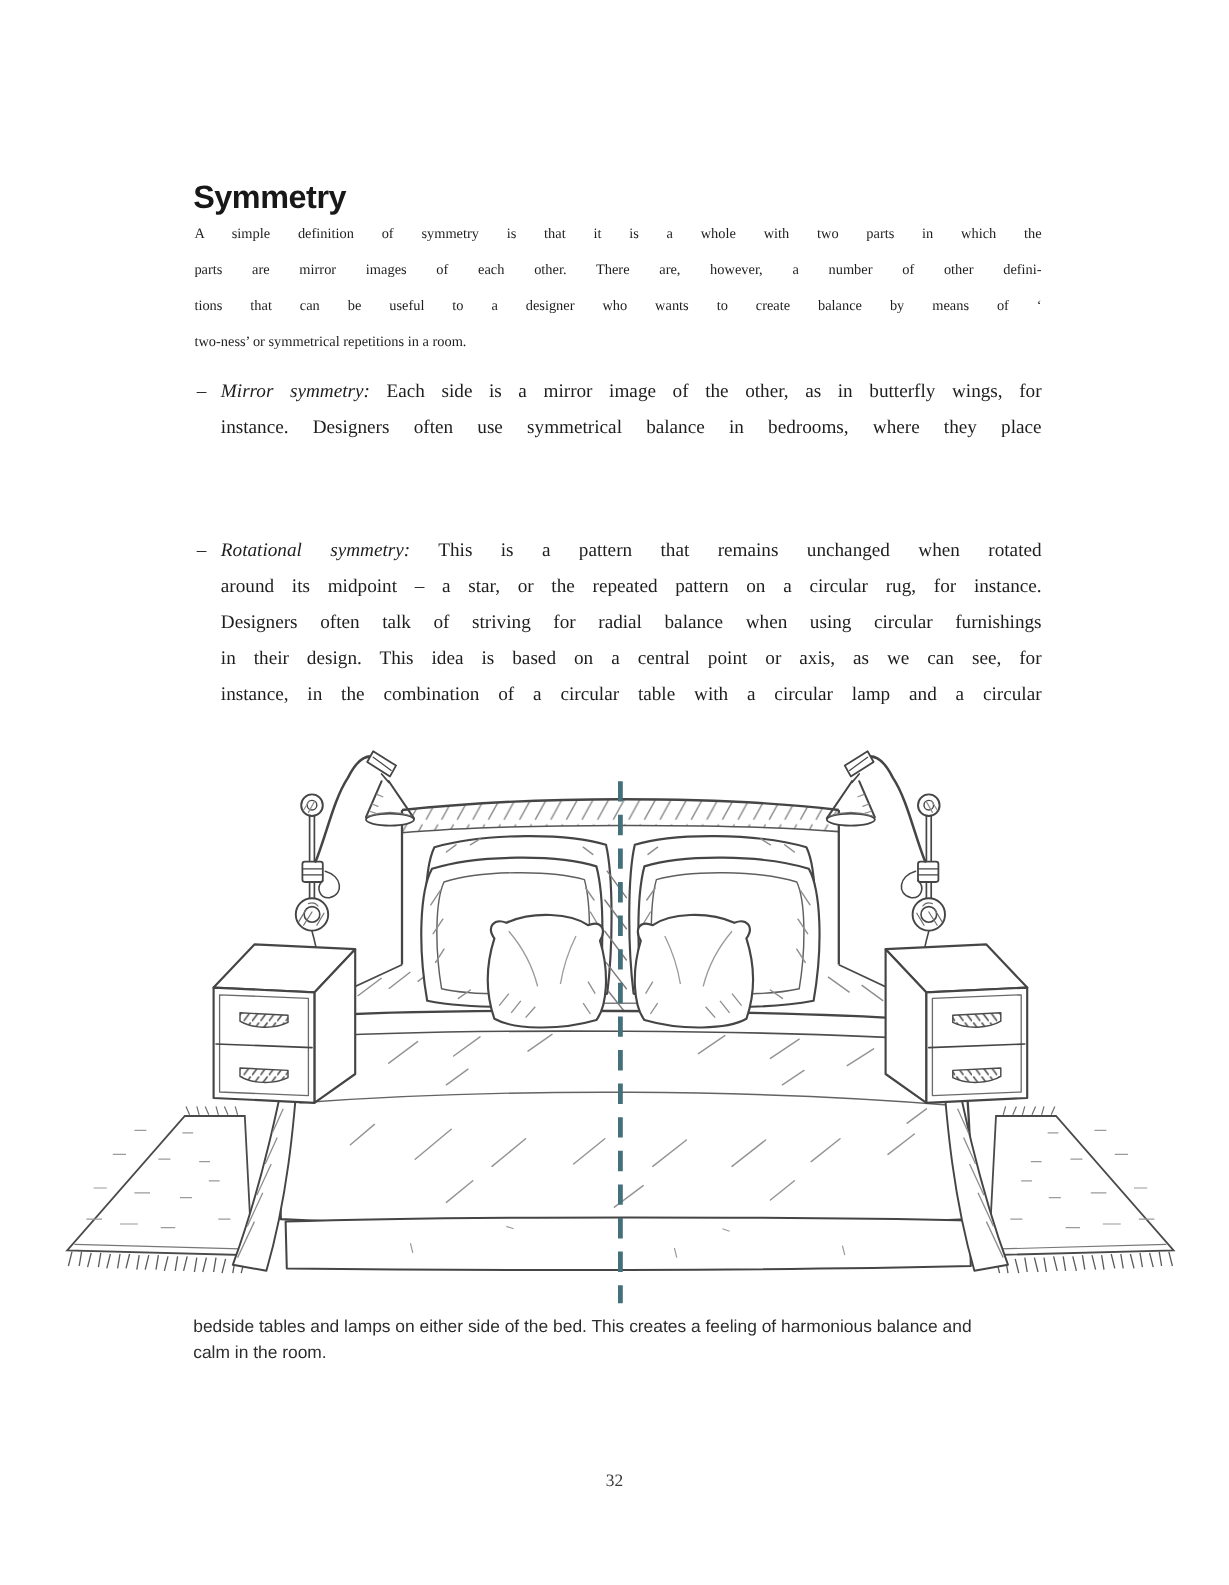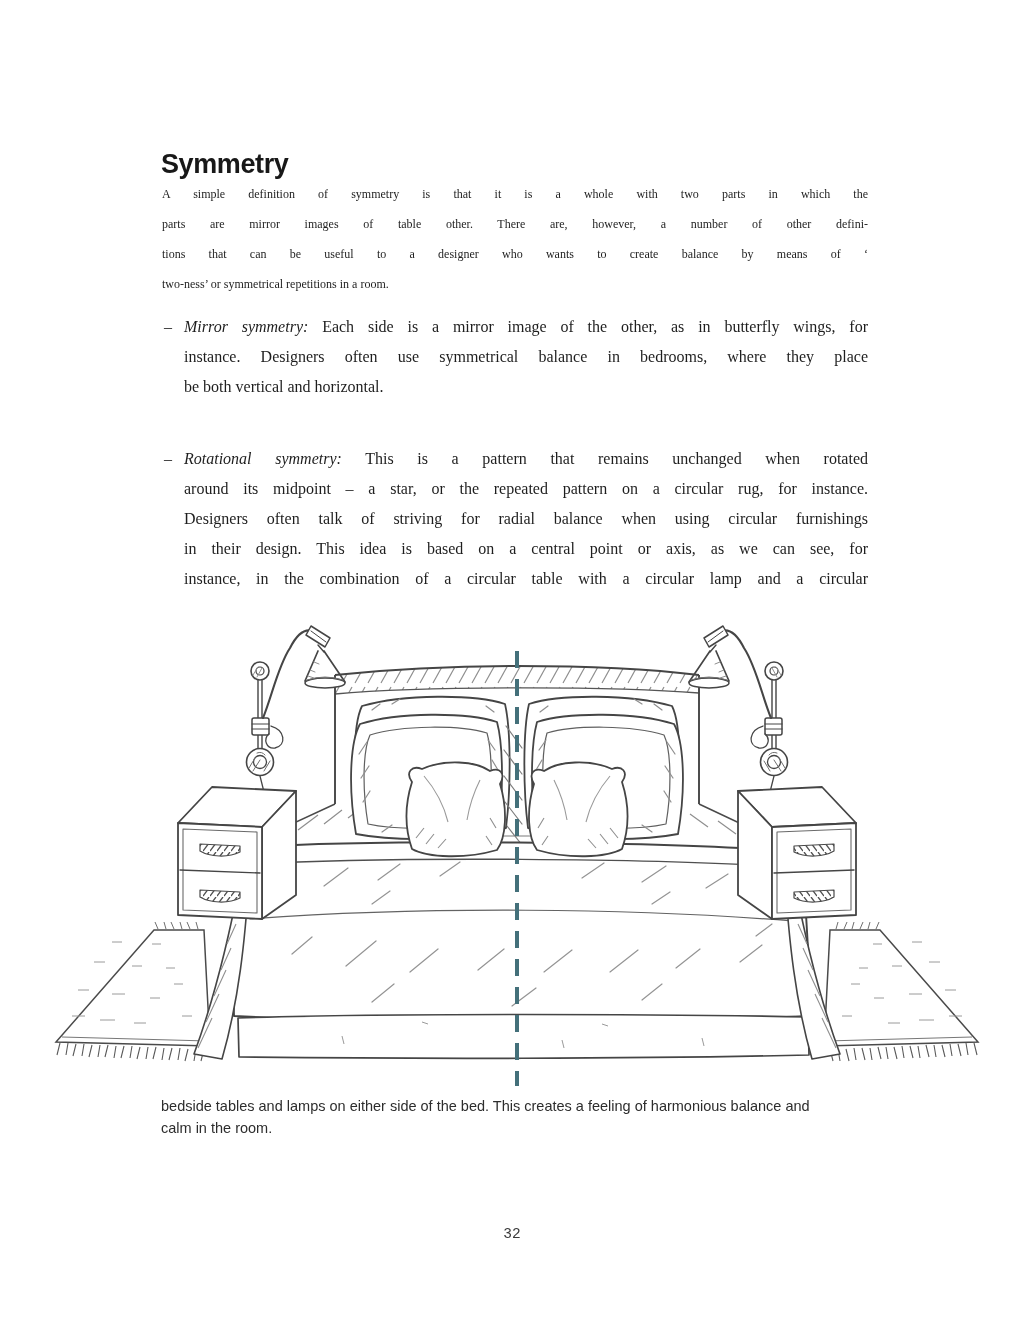--- a/index.html
+++ b/index.html
@@ -29,42 +29,41 @@
   .illustration{position:absolute;left:42px;top:618px;width:945px;height:472px;}
   .caption{
     position:absolute;left:161px;top:1096px;width:790px;
     font-family:"Liberation Sans",sans-serif;font-size:14.5px;
     line-height:21.5px;color:#2d2d2d;
   }
   .caption .cap-line{white-space:nowrap;}
   .caption strong{font-weight:700;color:#1f1f1f;}
   .page-number{
     position:absolute;left:0;right:0;top:1226px;text-align:center;
-    font-family:Liberation Mono, monospace;font-size:14.5px;color:#3a3a3a;
+    font-family:Liberation Serif, serif;font-size:14.5px;color:#3a3a3a;
   }
 </style>
 </head>
 <body>
 
 <div class="page">
 
   <h1 class="heading">Symmetry</h1>
 
   <div class="intro">
     <div class="jl">A simple definition of symmetry is that it is a whole with two parts in which the</div>
-    <div class="jl">parts are mirror images of table other. There are, however, a number of other defini-</div>
+    <div class="jl">parts are mirror images of each other. There are, however, a number of other defini-</div>
     <div class="jl">tions that can be useful to a designer who wants to create balance by means of ‘</div>
     <div class="ll">two-ness’ or symmetrical repetitions in a room.</div>
   </div>
 
   <div class="bullet bullet-1">
     <span class="marker">–</span>
     <div class="jl"><span class="lead">Mirror symmetry:</span> <span>Each side is a mirror image of the other, as in butterfly wings, for</span></div>
     <div class="jl">instance. Designers often use symmetrical balance in bedrooms, where they place</div>
-    <div class="ll">be both vertical and horizontal.</div>
   </div>
 
   <div class="bullet bullet-2">
     <span class="marker">–</span>
     <div class="jl"><span class="lead">Rotational symmetry:</span> <span>This is a pattern that remains unchanged when rotated</span></div>
     <div class="jl">around its midpoint – a star, or the repeated pattern on a circular rug, for instance.</div>
     <div class="jl">Designers often talk of striving for radial balance when using circular furnishings</div>
     <div class="jl">in their design. This idea is based on a central point or axis, as we can see, for</div>
     <div class="jl">instance, in the combination of a circular table with a circular lamp and a circular</div>
   </div>

